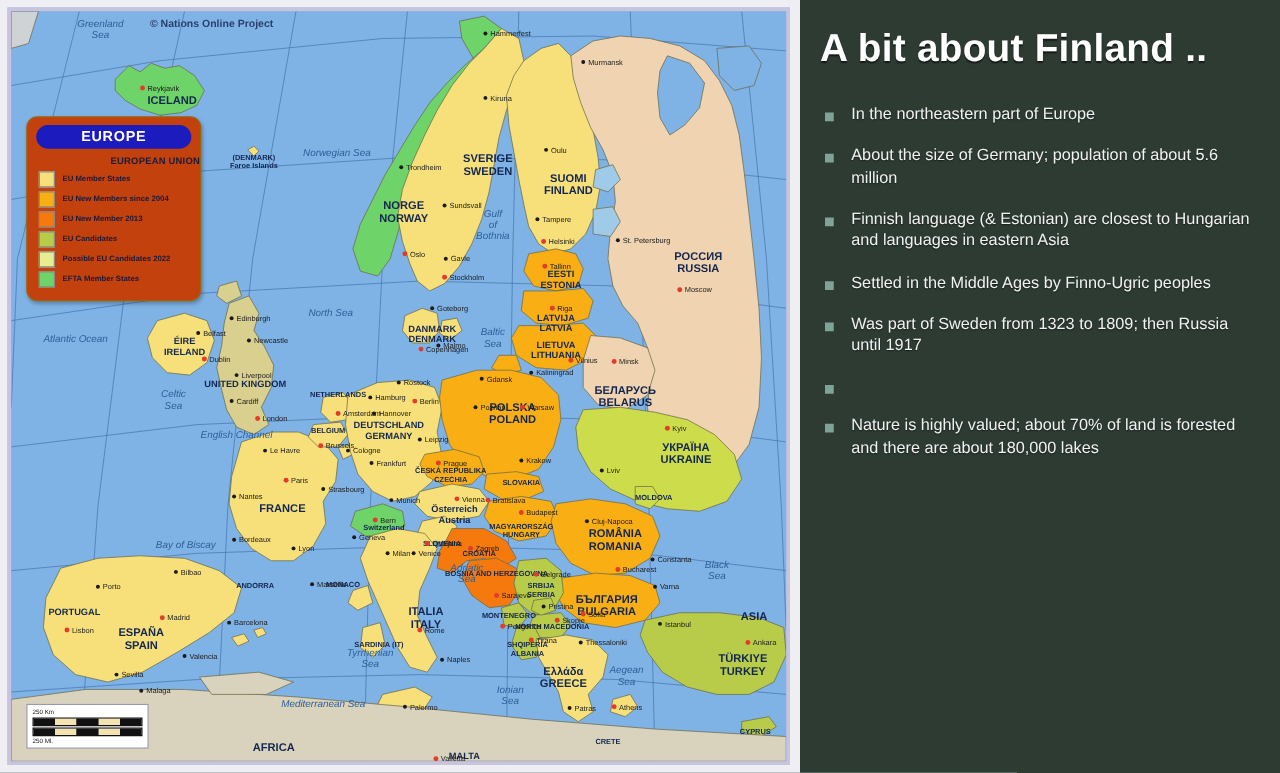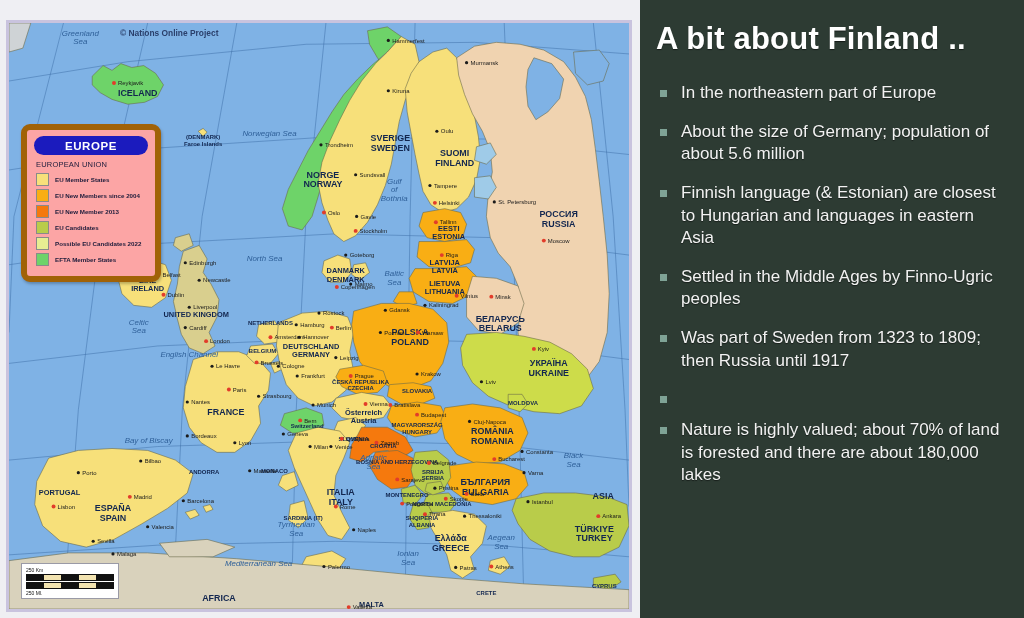--- a/index.html
+++ b/index.html
@@ -6,21 +6,21 @@
   body{
     width:1024px;height:618px;overflow:hidden;
     font-family:"Liberation Sans","DejaVu Sans",sans-serif;
   }
   .slide{position:relative;width:1024px;height:618px;background:#2d3b33;display:flex;}
 
   
   .map-pane{
     position:relative;width:640px;height:618px;
     background:#efeff3;
-    padding:20px 8px 6px 6px;
+    padding:6px 8px 6px 6px;
     box-sizing:border-box;
   }
   .map-frame{
     position:relative;width:100%;height:100%;
     border:3px solid #c9c3de;
     box-sizing:border-box;
     background:#7fb2e5;
     overflow:hidden;
   }
   .map-inner{position:absolute;inset:0;overflow:hidden;}
@@ -39,31 +39,31 @@
            text-anchor:middle;font-weight:normal;}
   .lbl-sea-i{font-style:italic;}
   .lbl-city{font-family:"Liberation Sans",sans-serif;fill:#1b1b1b;font-size:6px;
             text-anchor:start;font-weight:normal;}
   .cap-dot{fill:#e23c2a;}
   .city-dot{fill:#1b1b1b;}
   .credit{font-family:"Liberation Sans",sans-serif;fill:#2a3f6b;font-size:8.5px;font-weight:bold;}
 
   
   .legend{
-    position:absolute;left:12px;top:101px;width:140px;
-    background:#fca5a5;border:6px solid #a16207;border-radius:9px;
+    position:absolute;left:12px;top:84px;width:140px;
+    background:#c2410c;border:1px solid #a16207;border-radius:9px;
     box-shadow:1px 2px 3px rgba(0,0,0,.25);
     padding:0 0 7px 0;box-sizing:border-box;z-index:5;
   }
   .legend-title{
     margin:6px 7px 5px 7px;height:19px;border-radius:10px;
     background:#1b1bbe;color:#fff;font-size:11.5px;font-weight:bold;
     letter-spacing:.6px;display:flex;align-items:center;justify-content:center;
   }
-  .legend-sub{font-size:7.5px;font-weight:normal;color:#1b1b3a;margin:0 0 4px 9px;letter-spacing:.2px;}
+  .legend-sub{font-size:7.5px;font-weight:bold;color:#1b1b3a;margin:0 0 4px 9px;letter-spacing:.2px;text-align:right;}
   .legend-row{display:flex;align-items:center;gap:6px;margin:0 0 3px 9px;}
   .legend-sw{width:11px;height:11px;border:1px solid #8a8a8a;flex:0 0 auto;}
   .legend-lb{font-size:6.2px;font-weight:bold;color:#1b1b3a;white-space:nowrap;}
 
   
   .scalebox{
     position:absolute;left:12px;bottom:10px;width:98px;
     background:#ffffff;border:1px solid #9a9aa6;padding:3px 4px 2px 4px;
     box-sizing:border-box;z-index:5;
   }
@@ -85,21 +85,21 @@
     letter-spacing:.2px;line-height:1.1;margin:0 0 26px 2px;
     text-shadow:0 1px 1px rgba(0,0,0,.55);
   }
   .bullets{list-style:none;margin:0;padding:0;}
   .b-item{display:flex;align-items:flex-start;margin-bottom:16px;}
   .b-mark{
     width:7px;height:7px;background:#7fa396;flex:0 0 auto;
     margin:8px 14px 0 6px;
   }
   .b-txt{
-    color:#f2f2f2;font-size:17px;line-height:1.33;
+    color:#f2f2f2;font-size:13px;line-height:1.33;
     text-shadow:0 1px 1px rgba(0,0,0,.5);
     max-width:320px;
   }
 </style>
 </head>
 <body>
 
 <div class="slide">
 
   <div class="map-pane">

